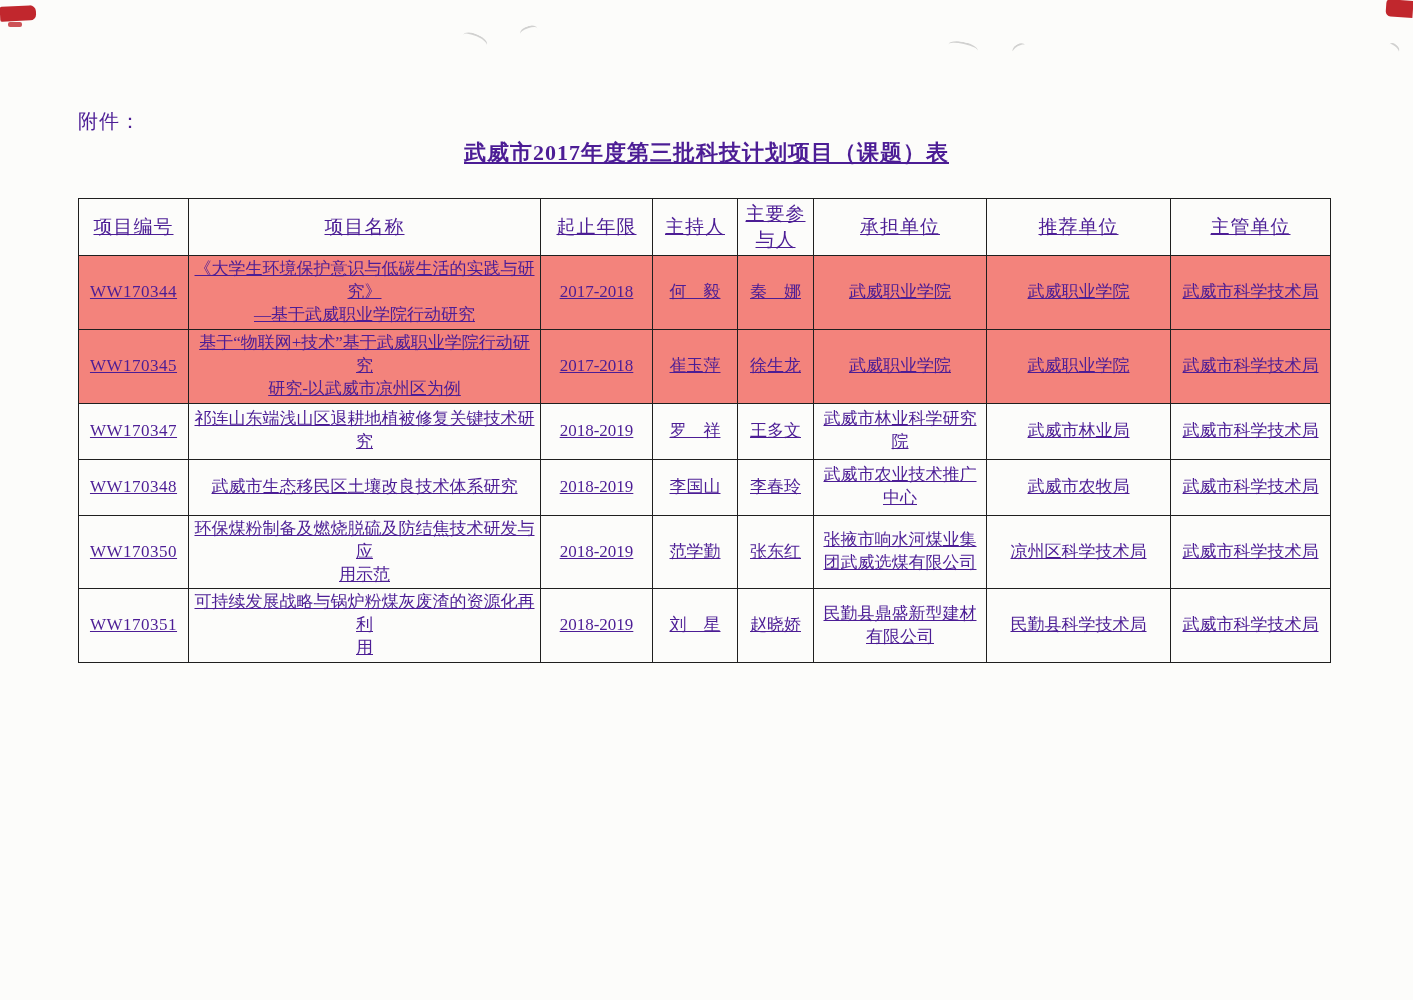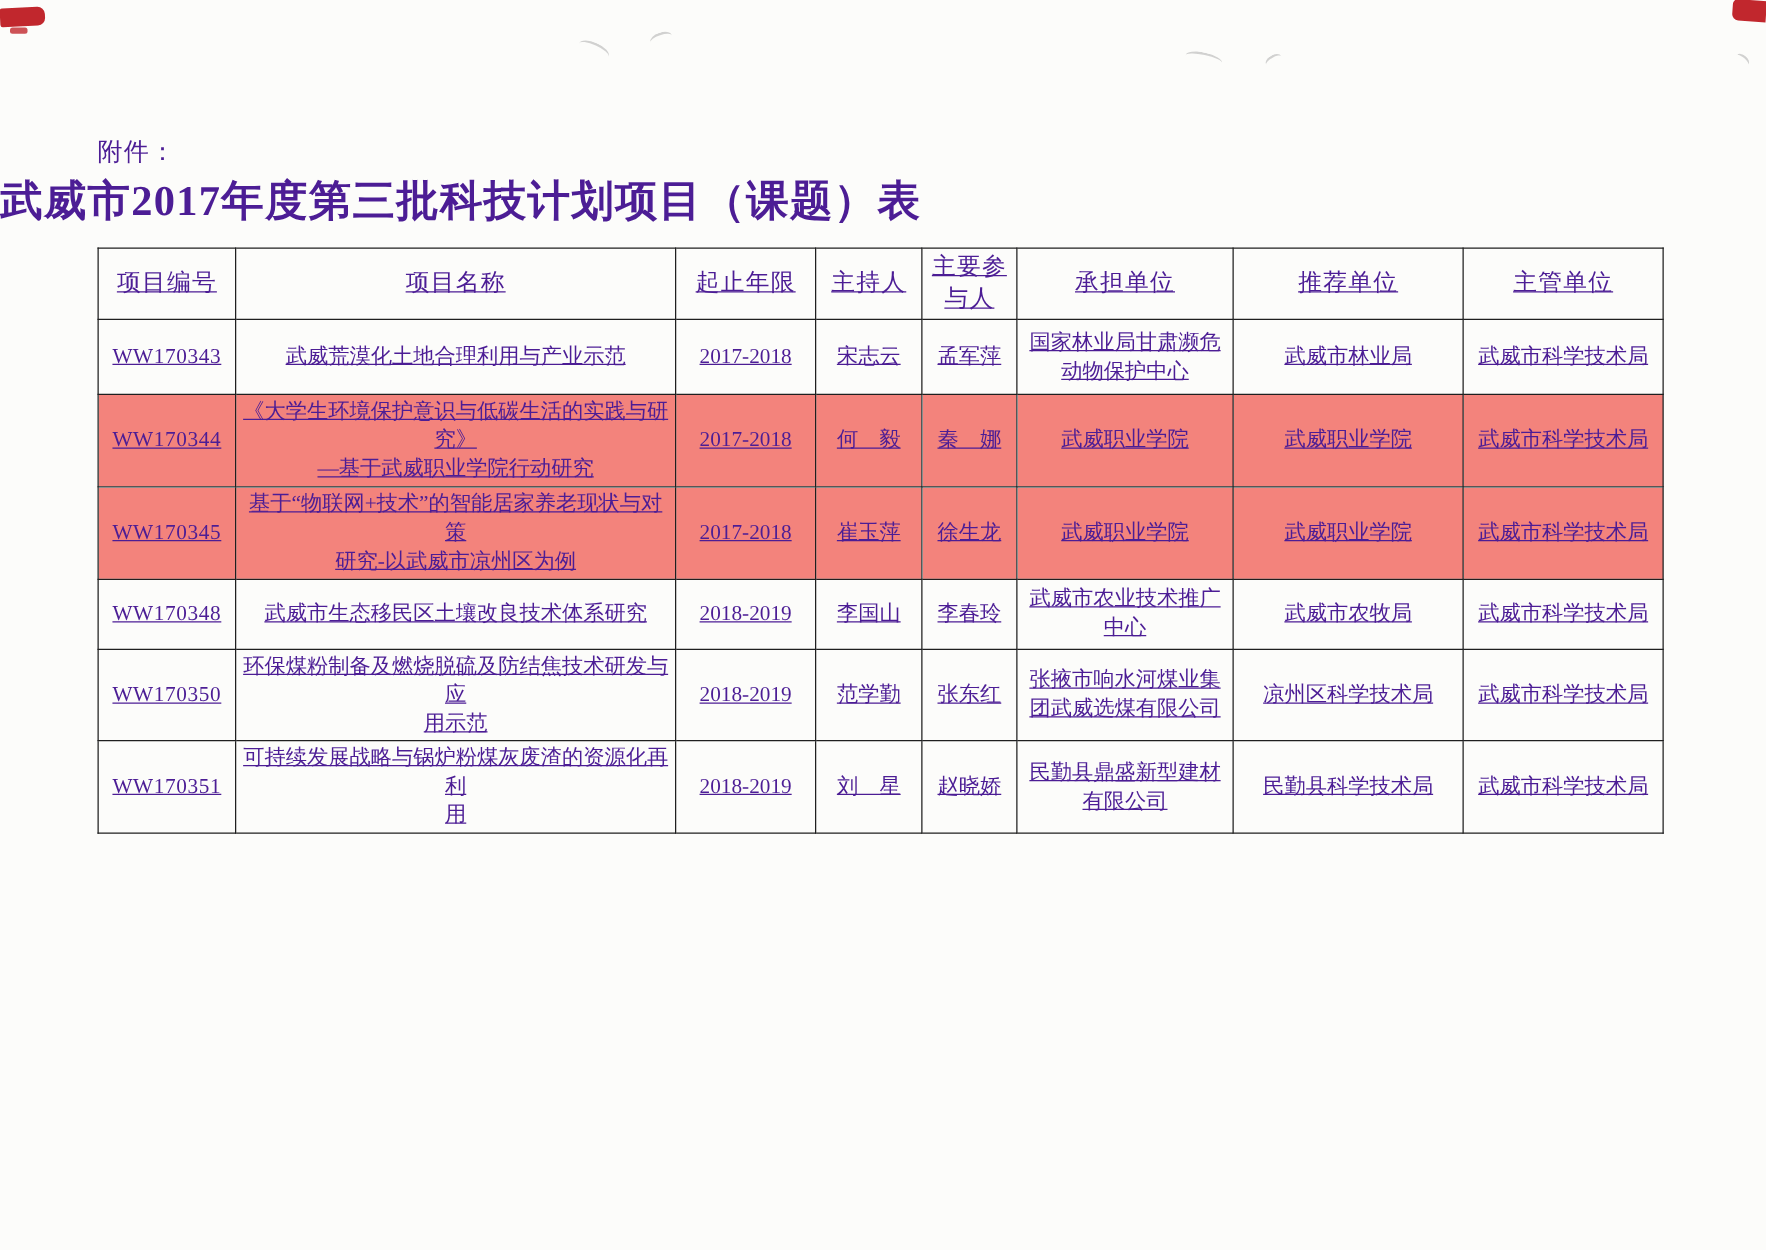--- a/index.html
+++ b/index.html
@@ -9,22 +9,22 @@
     background:#fcfcfa;
     font-family:"Liberation Serif","DejaVu Serif",serif;
     color:#4c1d95;
   }
   .attachment{
     position:absolute;left:78px;top:108px;
     font-size:20px;letter-spacing:1px;
   }
   .doc-title{
     position:absolute;left:0;top:138px;width:1413px;
-    font-size:34px;font-weight:bold;
-    letter-spacing:1px;margin:0;
+    text-align:center;font-size:22px;font-weight:bold;
+    letter-spacing:1px;margin:0;text-decoration:underline;
   }
   .tbl-wrap{position:absolute;left:78px;top:198px;}
   table.main{
     border-collapse:collapse;table-layout:fixed;width:1252px;
     background:transparent;
     text-decoration:underline;
   }
   table.main th,table.main td{
     border:1.7px solid #1f1f1f;
     text-align:center;vertical-align:middle;
@@ -85,51 +85,51 @@
           <th>项目名称</th>
           <th>起止年限</th>
           <th>主持人</th>
           <th>主要参与人</th>
           <th>承担单位</th>
           <th>推荐单位</th>
           <th>主管单位</th>
         </tr>
       </thead>
       <tbody id="tbody">
-          <tr style="height: 60px;">
-            <td class="cell-id first">WW170343</td>
-            <td>武威荒漠化土地合理利用与产业示范</td>
-            <td>2017-2018</td>
-            <td>宋志云</td>
-            <td>孟军萍</td>
-            <td>国家林业局甘肃濒危
-动物保护中心</td>
-            <td>武威市林业局</td>
-            <td>武威市科学技术局</td>
-          </tr>
           <tr style="height: 56px; background: rgb(243, 131, 124);">
             <td class="cell-id first">WW170344</td>
             <td>《大学生环境保护意识与低碳生活的实践与研究》
 —基于武威职业学院行动研究</td>
             <td>2017-2018</td>
             <td>何　毅</td>
             <td>秦　娜</td>
             <td>武威职业学院</td>
             <td>武威职业学院</td>
             <td>武威市科学技术局</td>
           </tr>
           <tr style="height: 56px; background: rgb(243, 131, 124);">
             <td class="cell-id first">WW170345</td>
-            <td>基于“物联网+技术”的智能居家养老现状与对策
+            <td>基于“物联网+技术”基于武威职业学院行动研究
 研究-以武威市凉州区为例</td>
             <td>2017-2018</td>
             <td>崔玉萍</td>
             <td>徐生龙</td>
             <td>武威职业学院</td>
             <td>武威职业学院</td>
+            <td>武威市科学技术局</td>
+          </tr>
+          <tr style="height: 56px;">
+            <td class="cell-id first">WW170347</td>
+            <td>祁连山东端浅山区退耕地植被修复关键技术研究</td>
+            <td>2018-2019</td>
+            <td>罗　祥</td>
+            <td>王多文</td>
+            <td>武威市林业科学研究
+院</td>
+            <td>武威市林业局</td>
             <td>武威市科学技术局</td>
           </tr>
           <tr style="height: 56px;">
             <td class="cell-id first">WW170348</td>
             <td>武威市生态移民区土壤改良技术体系研究</td>
             <td>2018-2019</td>
             <td>李国山</td>
             <td>李春玲</td>
             <td>武威市农业技术推广
 中心</td>

